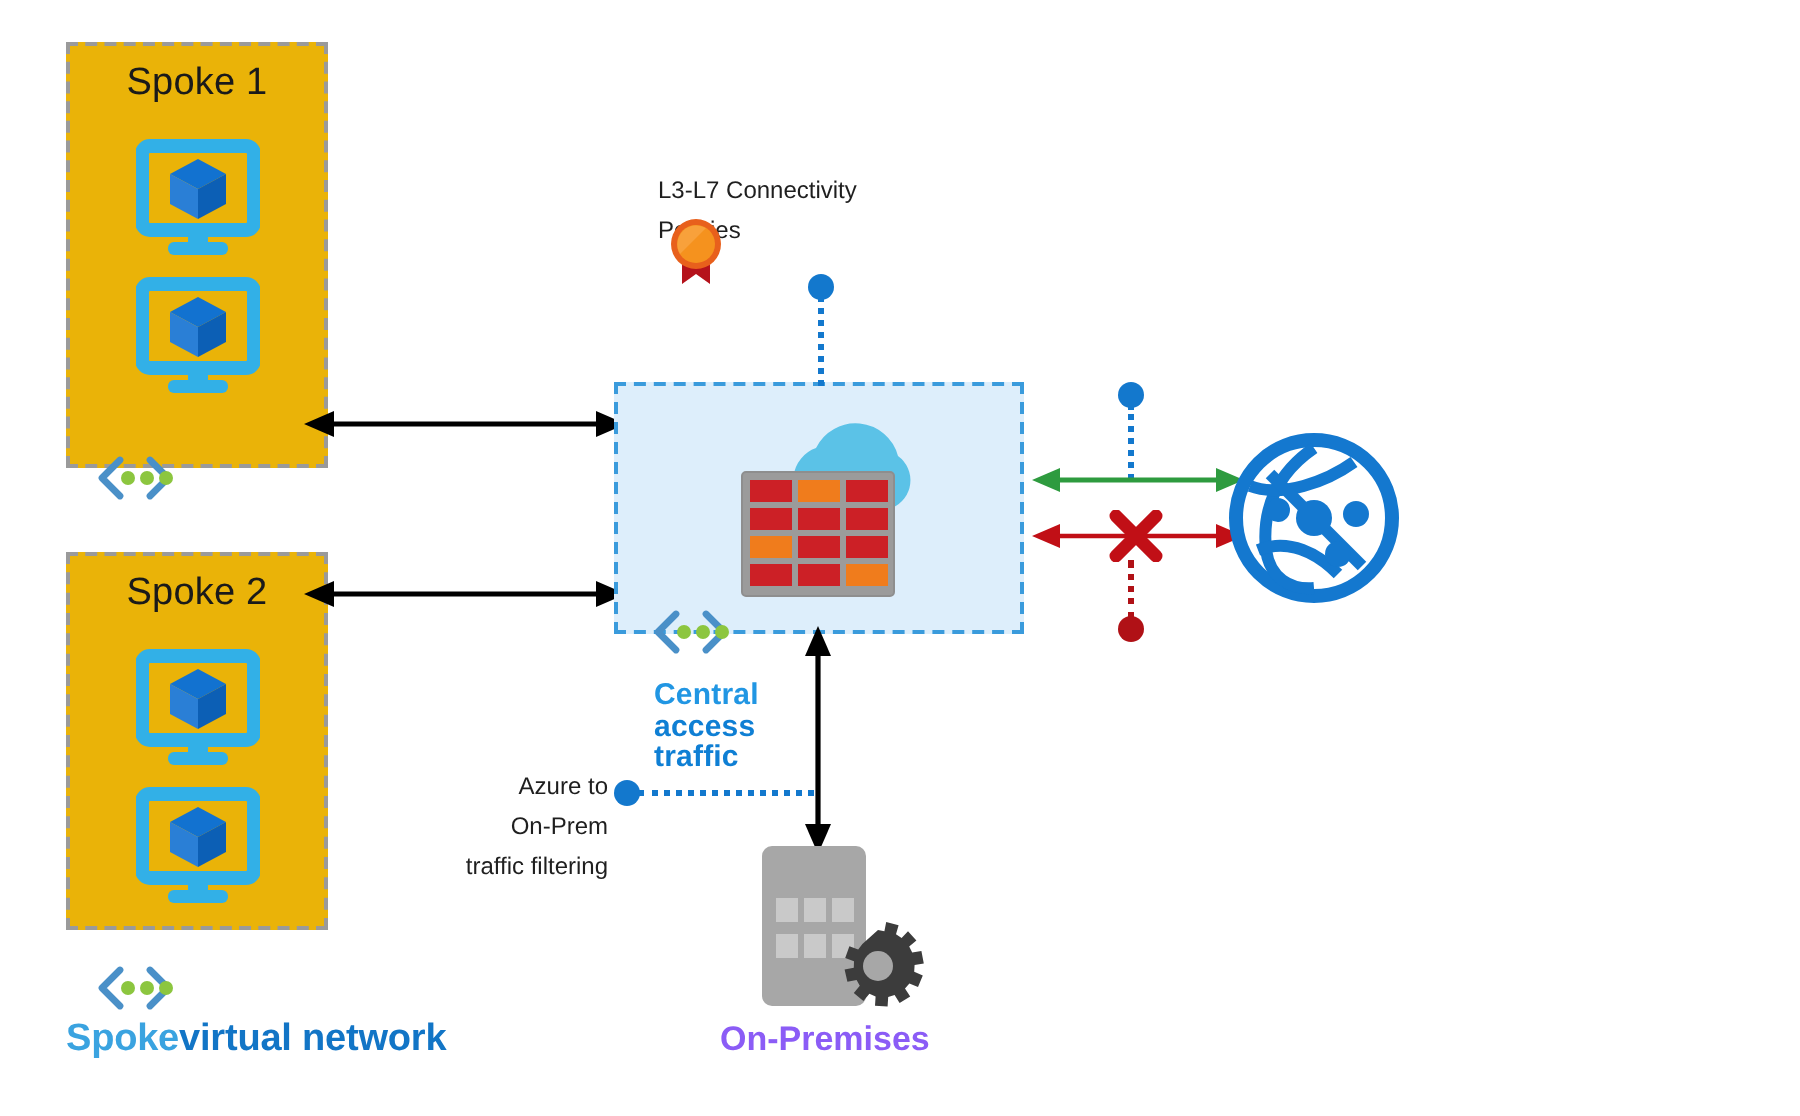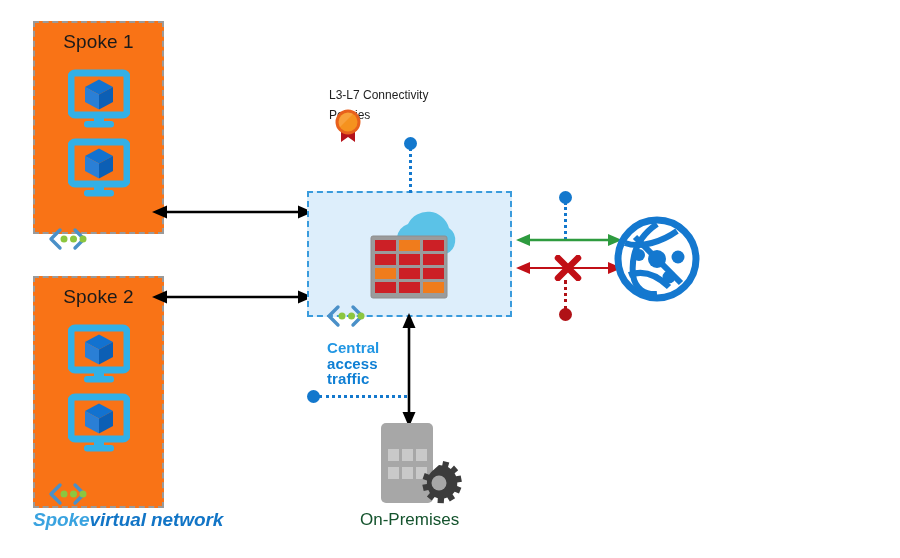--- a/index.html
+++ b/index.html
@@ -10,21 +10,21 @@
     position:relative;
     overflow:hidden;
     color:#262626;
   }
   .stage{position:absolute;left:0;top:0;width:900px;height:558px;}
   .abs{position:absolute;}
 
   
   .spoke-box{
     position:absolute;
-    background:#f97316;
+    background:#eab308;
     border:2px dashed #9a9a9a;
     box-sizing:border-box;
   }
   .spoke-title{
     position:absolute;
     left:0;right:0;top:8px;
     text-align:center;
     font-size:19px;
     color:#1a1a1a;
     letter-spacing:.1px;
@@ -48,30 +48,30 @@
   }
   .central-label .c1{color:#2196e3;}
 
   
   .spoke-caption{
     position:absolute;
     font-size:19px;
     font-weight:bold;
     letter-spacing:-.1px;
     white-space:nowrap;
-    font-style:italic;
   }
   .spoke-caption .w1{color:#3aa3e0;}
   .spoke-caption .w2{color:#1275c6;}
 
   .onprem-caption{
     position:absolute;
     font-size:17px;
-    color:#14532d;
+    color:#8b5cf6;
     white-space:nowrap;
+    font-weight:bold;
   }
 
   
   .note{
     position:absolute;
     font-size:12px;
     line-height:20px;
     color:#1f1f1f;
     white-space:pre-line;
   }
@@ -140,21 +140,21 @@
   <div class="chev" style="left:47px;top:225px;">
     <svg width="58" height="28" viewBox="0 0 58 28">
       <polyline points="13,5 4,14 13,23" fill="none" stroke="#4a90c8" stroke-width="3.4" stroke-linecap="round" stroke-linejoin="round"></polyline>
       <polyline points="28,5 37,14 28,23" fill="none" stroke="#4a90c8" stroke-width="3.4" stroke-linecap="round" stroke-linejoin="round"></polyline>
       <circle cx="17" cy="14" r="3.5" fill="#8cc63f"></circle>
       <circle cx="26.5" cy="14" r="3.5" fill="#8cc63f"></circle>
       <circle cx="36" cy="14" r="3.5" fill="#8cc63f"></circle>
     </svg>
   </div>
 
-  <div class="spoke-box" style="left:33px;top:276px;width:131px;height:232px;">
+  <div class="spoke-box" style="left:33px;top:276px;width:131px;height:189px;">
     <div class="spoke-title">Spoke 2</div>
 
     <div class="vm-slot" style="top:46px;">
       <svg width="62" height="62" viewBox="0 0 62 62">
         <rect x="3" y="4" width="56" height="42" rx="4" fill="none" stroke="#32b0e7" stroke-width="7"></rect>
         <rect x="26" y="46" width="10" height="7" fill="#32b0e7"></rect>
         <rect x="16" y="52" width="30" height="6.5" rx="3" fill="#32b0e7"></rect>
         <g>
           <polygon points="31,10.5 45,18 31,25.5 17,18" fill="#1272d0"></polygon>
           <polygon points="17,18 31,25.5 31,40.5 17,33" fill="#2a7fd6"></polygon>
@@ -311,20 +311,23 @@
   </div>
 
   <div class="arrowholder" style="left:397px;top:311px;">
     <svg width="24" height="118" viewBox="0 0 24 118">
       <line x1="12" y1="14" x2="12" y2="104" stroke="#000000" stroke-width="2.6"></line>
       <polygon points="12,2 5.5,17 18.5,17" fill="#000000"></polygon>
       <polygon points="12,116 5.5,101 18.5,101" fill="#000000"></polygon>
     </svg>
   </div>
 
+  <div class="note right" style="left:182px;top:383px;width:122px;">Azure to
+On-Prem
+traffic filtering</div>
 
   <div class="dot" style="left:307px;top:390px;"></div>
   <div class="leader-h" style="left:319px;top:395px;width:88px;"></div>
 
   <div class="abs" style="left:376px;top:421px;">
     <svg width="86" height="92" viewBox="0 0 86 92">
       <rect x="5" y="2" width="52" height="80" rx="5" fill="#a7a7a7"></rect>
       <g>
         <rect x="12" y="28" width="11" height="12" fill="#c9c9c9"></rect>
         <rect x="26" y="28" width="11" height="12" fill="#c9c9c9"></rect>

